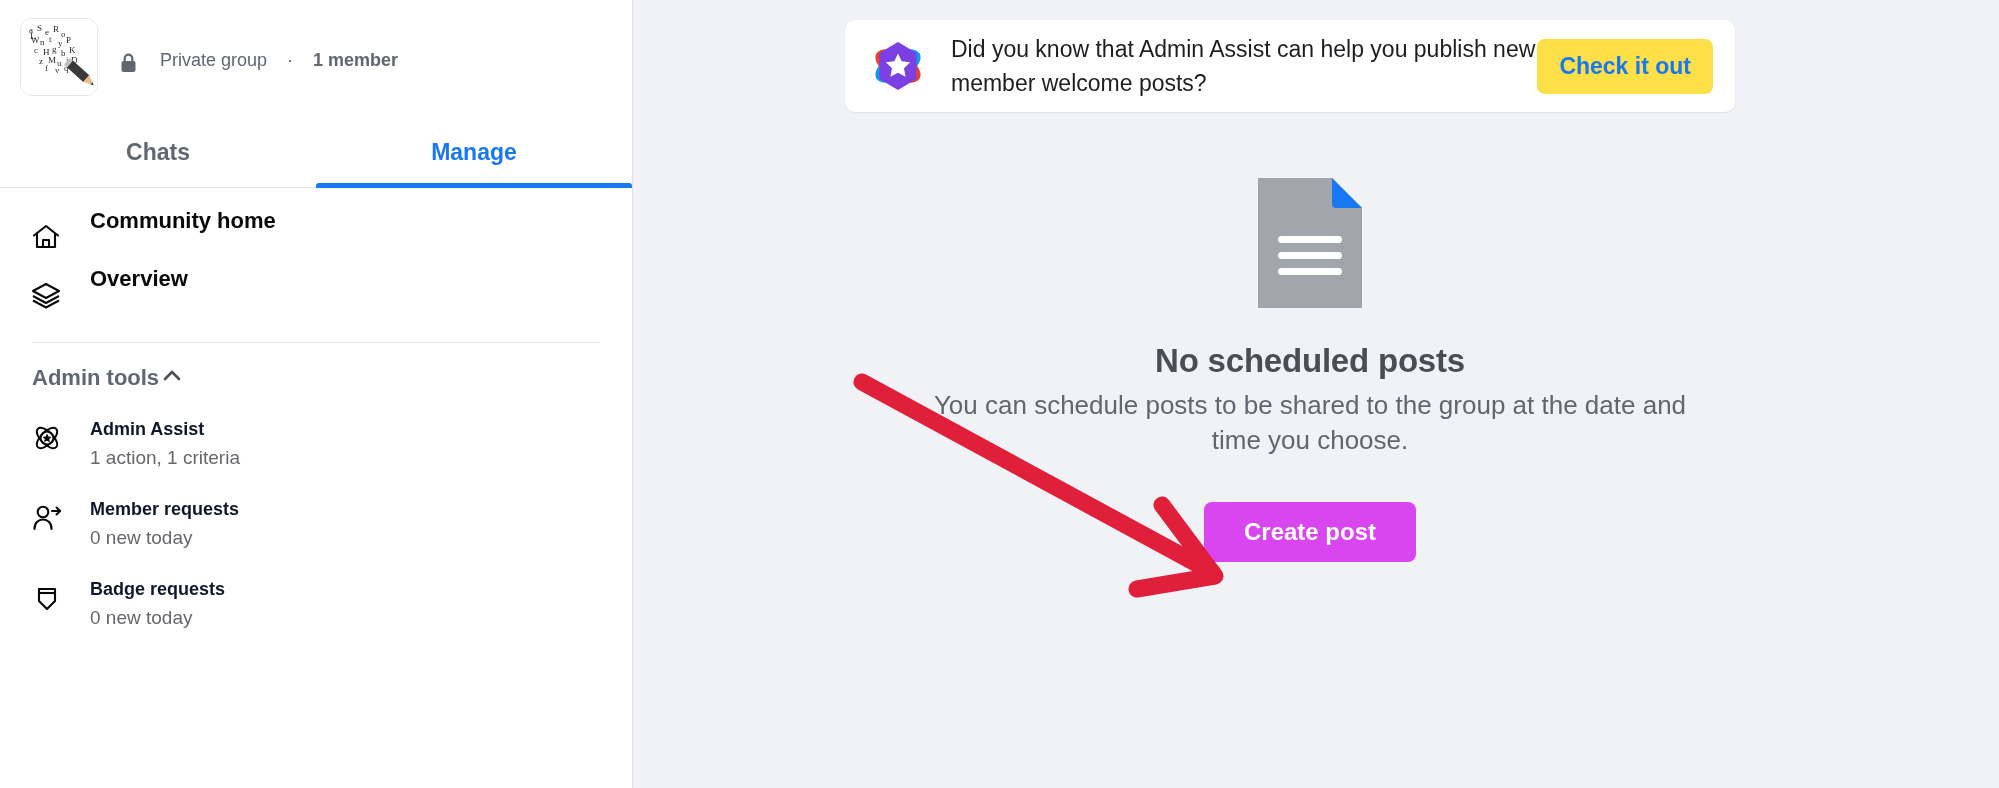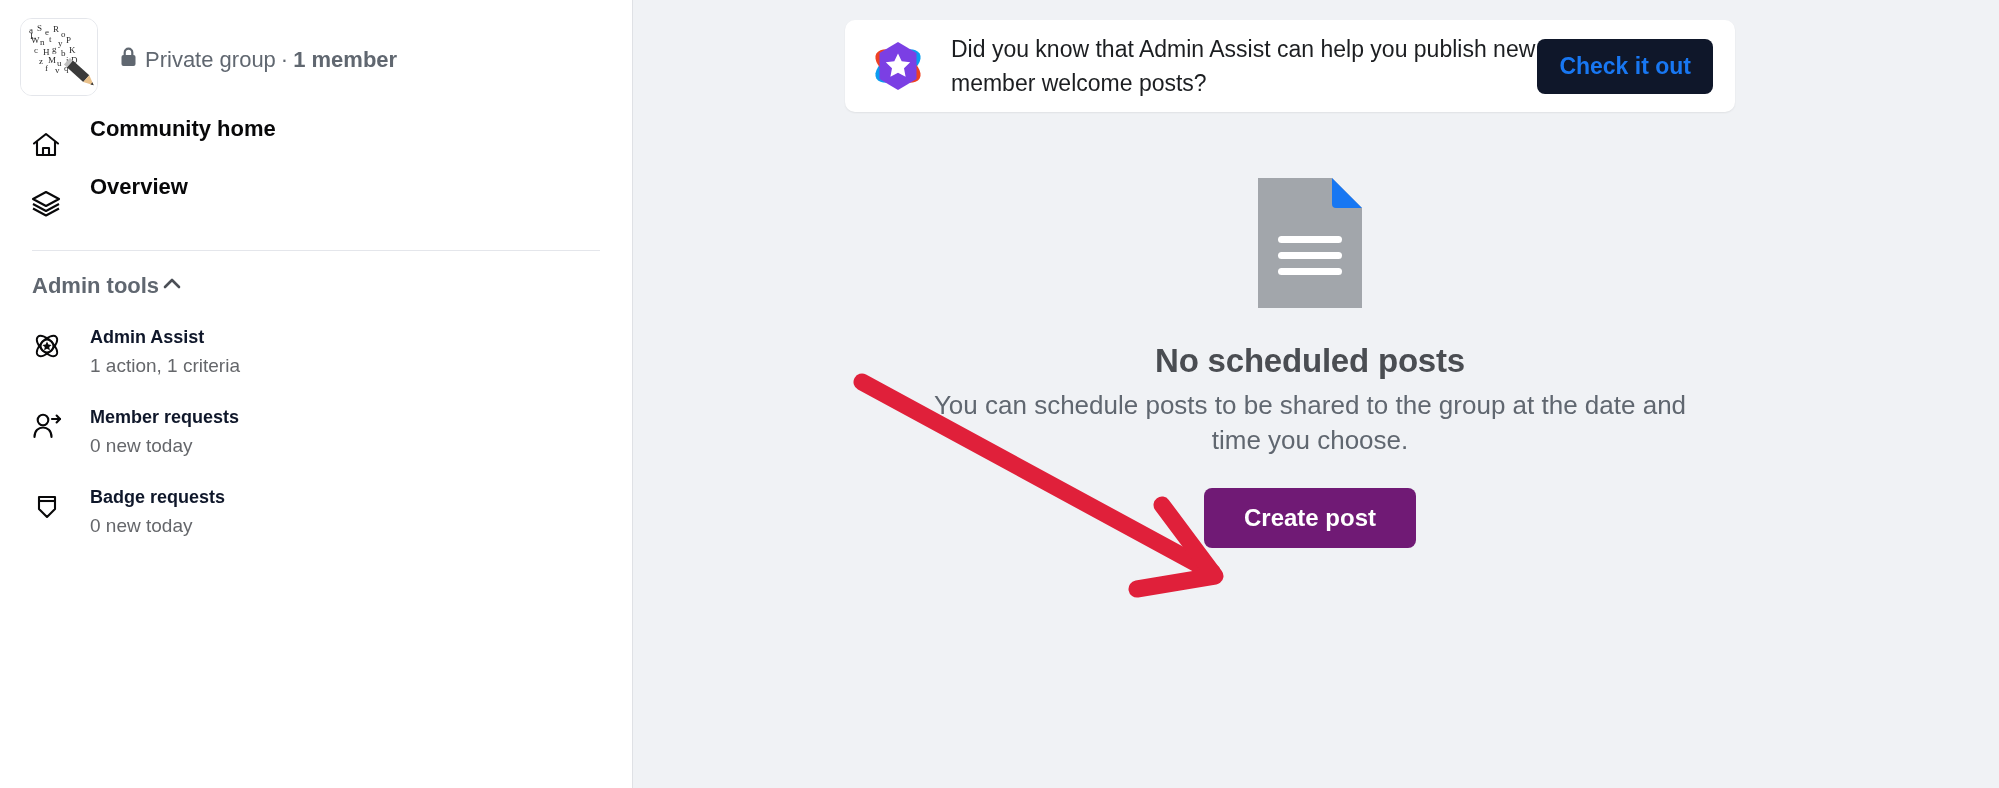--- a/index.html
+++ b/index.html
@@ -44,25 +44,26 @@
   .group-meta { margin-left: 22px; }
   .group-title {
     font-size: 30px;
     font-weight: bold;
     color: #080809;
     letter-spacing: -0.2px;
     line-height: 36px;
   }
   .group-sub {
     display: flex;
-    align-items: flex-start;
+    align-items: flex-end;
     margin-top: 5px;
-    font-size: 22px;
+    font-size: 18px;
     color: #606770;
     line-height: 26px;
+    gap: 15px;
   }
   .group-sub .lock-icon {
     margin-right: 8px;
     display: inline-flex;
     align-items: center;
   }
   .group-sub b { color: #606770; font-weight: bold; }
   .group-sub .dot { margin: 0 5px; }
 
   
@@ -192,21 +193,21 @@
   }
   .banner-text {
     flex: 1 1 auto;
     margin-left: 24px;
     font-size: 23px;
     line-height: 34px;
     color: #1c1e21;
   }
   .banner-btn {
     flex: 0 0 auto;
-    background: #0f172a;
+    background: #fde047;
     color: #1877f2;
     font-size: 23px;
     font-weight: bold;
     border: none;
     border-radius: 8px;
     padding: 14px 22px;
     cursor: pointer;
     font-family: "Liberation Sans", sans-serif;
   }
 
@@ -228,22 +229,22 @@
   }
   .empty-desc {
     margin-top: 8px;
     font-size: 26px;
     line-height: 35px;
     color: #606770;
     text-align: center;
     width: 760px;
   }
   .create-btn {
-    margin-top: 30px;
-    background: #701a75;
+    margin-top: 44px;
+    background: #d946ef;
     color: #ffffff;
     font-size: 24px;
     font-weight: bold;
     border: none;
     border-radius: 8px;
     padding: 16px 40px;
     cursor: pointer;
     font-family: "Liberation Sans", sans-serif;
   }
 
@@ -308,20 +309,24 @@
               <path d="M4.7 8 V5.4 A3.8 3.8 0 0 1 12.3 5.4 V8" fill="none" stroke="#606770" stroke-width="2.2"></path>
             </svg>
           </span>
           <span>Private group</span>
           <span class="dot">·</span>
           <b>1 member</b>
         </div>
       </div>
     </div>
 
+    <div class="tabs">
+      <div class="tab">Chats</div>
+      <div class="tab active">Manage</div>
+    </div>
 
     <nav class="nav">
 
       <div class="nav-item">
         <span class="nav-icon">
           <svg width="32" height="32" viewBox="0 0 32 32" fill="none" stroke="#080809" stroke-width="2.1" stroke-linejoin="round" stroke-linecap="round">
             <path d="M4 14.5 L16 5 L28 14.5"></path>
             <path d="M7 13 V26 H25 V13"></path>
             <path d="M13 26 V19 H19 V26"></path>
           </svg>

